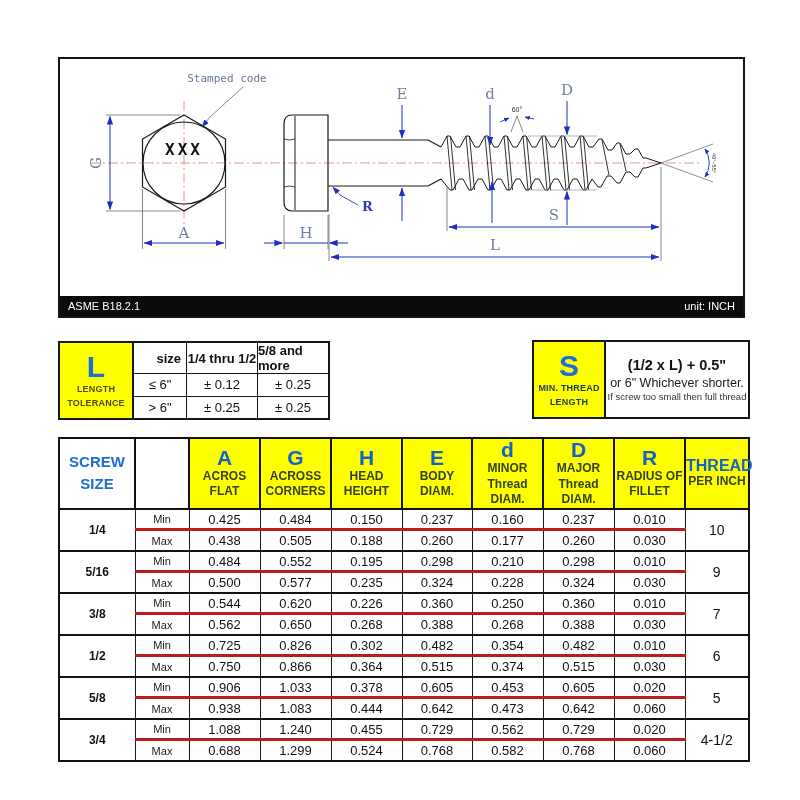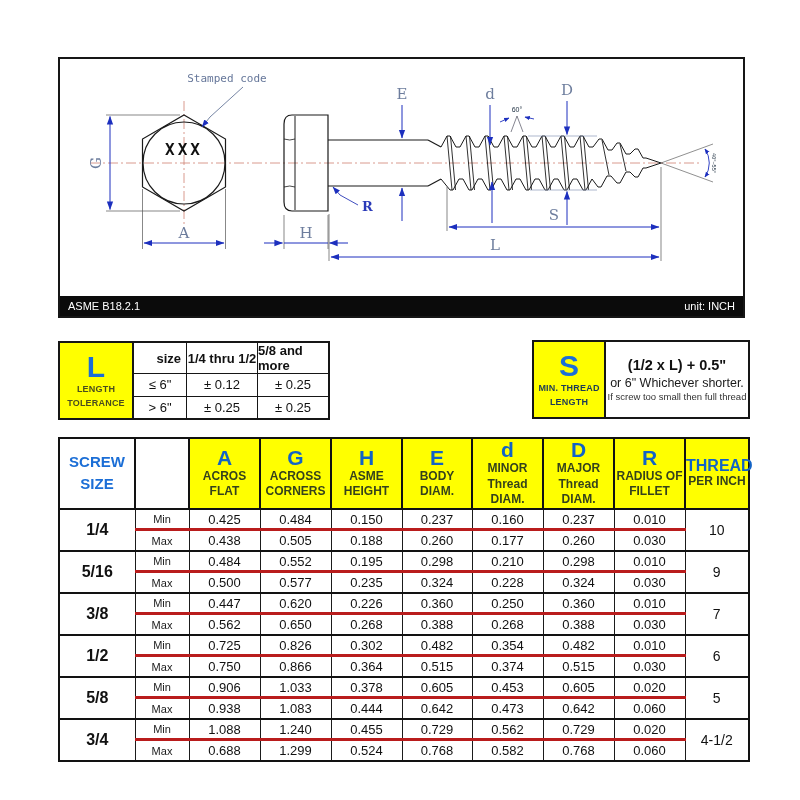--- a/index.html
+++ b/index.html
@@ -41,21 +41,21 @@
   .spec th,.spec td{border:1.5px solid #1b1b1b;text-align:center;vertical-align:middle;padding:0;background:#fff;}
   .spec thead tr{height:53px;}
   .spec thead th{border-width:2px;border-color:#121212;}
   .spec tbody tr{height:21px;}
   th.corner{color:#1b6ed6;font-size:15px;font-weight:bold;line-height:1.5;}
   th.yellow{background:#ffff00;}
   .hdr-letter{color:#1263c6;font-size:21px;font-weight:bold;line-height:1.05;}
   .hdr-letter.small-d{font-size:21px;}
   .hdr-cap{color:#35421c;font-size:12px;font-weight:bold;line-height:1.3;}
   .thread-title{color:#1263c6;font-size:16px;font-weight:bold;line-height:1.1;}
-  td.size-cell{font-size:16px;font-weight:bold;}
+  td.size-cell{font-size:12px;font-weight:bold;}
   td.mm-cell{font-size:11px;color:#1a1a1a;}
   td.val-cell{font-size:13px;}
   td.tpi-cell{font-size:14px;border-radius:14px;}
   tr.row-min td{border-top:2px solid #121212;}
   tr.row-max td{border-top:3px solid #b91c1c;}
 </style>
 </head>
 <body>
 
 <div class="page">
@@ -265,21 +265,21 @@
             <div class="hdr-cap">ACROS</div>
             <div class="hdr-cap">FLAT</div>
           </th>
           <th class="yellow">
             <div class="hdr-letter">G</div>
             <div class="hdr-cap">ACROSS</div>
             <div class="hdr-cap">CORNERS</div>
           </th>
           <th class="yellow">
             <div class="hdr-letter">H</div>
-            <div class="hdr-cap">ASME</div>
+            <div class="hdr-cap">HEAD</div>
             <div class="hdr-cap">HEIGHT</div>
           </th>
           <th class="yellow">
             <div class="hdr-letter">E</div>
             <div class="hdr-cap">BODY</div>
             <div class="hdr-cap">DIAM.</div>
           </th>
           <th class="yellow">
             <div class="hdr-letter small-d">d</div>
             <div class="hdr-cap">MINOR Thread</div>
@@ -342,21 +342,21 @@
             <td class="val-cell">0.577</td>
             <td class="val-cell">0.235</td>
             <td class="val-cell">0.324</td>
             <td class="val-cell">0.228</td>
             <td class="val-cell">0.324</td>
             <td class="val-cell">0.030</td>
           </tr>
           <tr class="row-min">
             <td class="size-cell" rowspan="2">3/8</td>
             <td class="mm-cell">Min</td>
-            <td class="val-cell">0.447</td>
+            <td class="val-cell">0.544</td>
             <td class="val-cell">0.620</td>
             <td class="val-cell">0.226</td>
             <td class="val-cell">0.360</td>
             <td class="val-cell">0.250</td>
             <td class="val-cell">0.360</td>
             <td class="val-cell">0.010</td>
             <td class="tpi-cell" rowspan="2">7</td>
           </tr>
           <tr class="row-max">
             <td class="mm-cell">Max</td>

